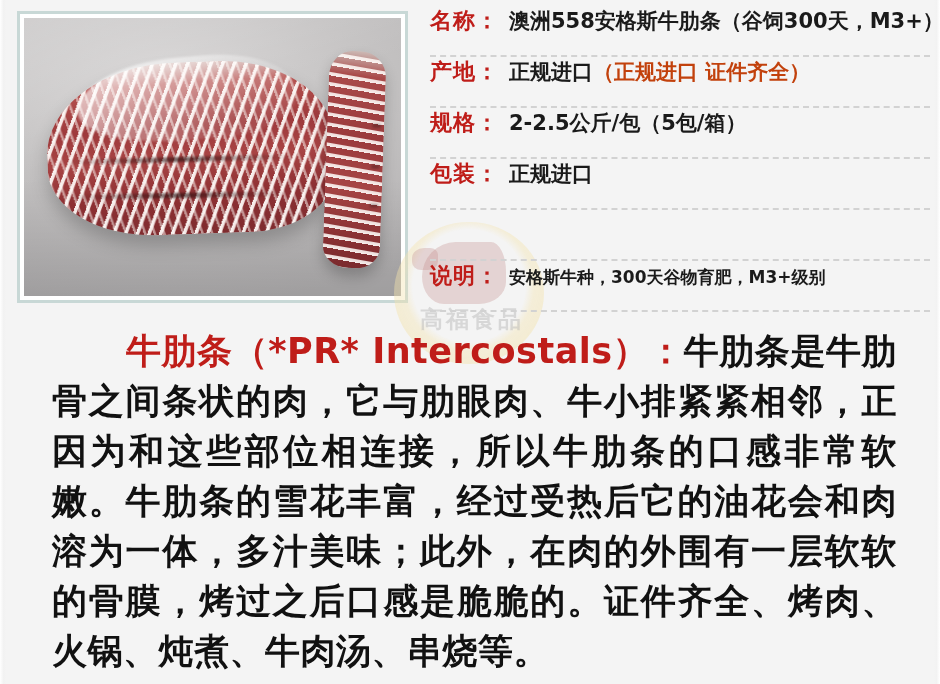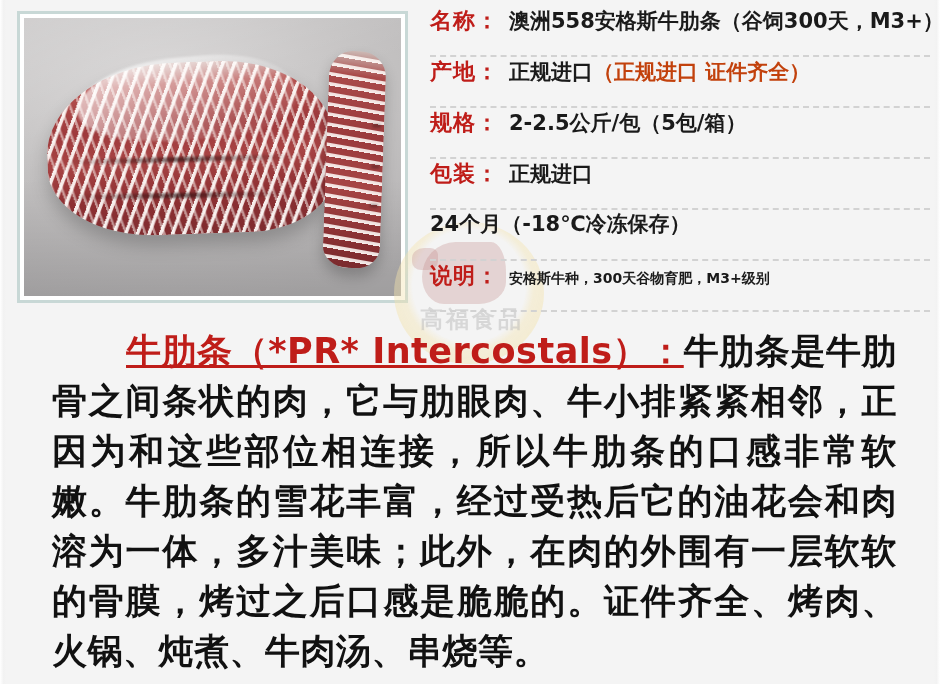--- a/index.html
+++ b/index.html
@@ -161,21 +161,21 @@
     letter-spacing: 1px;
     flex: 0 0 auto;
     padding-right: 10px;
   }
   .spec-value {
     color: #1a1a1a;
     font-size: 21px;
     font-weight: bold;
     flex: 0 0 auto;
   }
-  .spec-value-sm { font-size: 14px; }
+  .spec-value-sm { font-size: 17px; }
   .spec-extra { color: #c2410c; font-weight: bold; }
 
   
   .watermark {
     position: absolute;
     left: 388px;
     top: 222px;
     width: 168px;
     height: 148px;
     pointer-events: none;
@@ -228,21 +228,20 @@
     font-size: 35px;
     font-weight: bold;
     line-height: 50px;
     color: #111111;
     letter-spacing: 0.5px;
     text-align: justify;
   }
   .desc-head {
     color: #bf1d19;
     margin-left: 74px;
-    text-decoration: underline;
   }
 </style>
 </head>
 <body>
 
 <div id="page">
 
   <div class="edge-strip"></div>
   <div class="edge-strip-right"></div>
 
@@ -284,21 +283,20 @@
       <span class="spec-label">规格：</span>
       <span class="spec-value">2-2.5公斤/包（5包/箱）</span>
     </div>
 
     <div class="spec-row">
       <span class="spec-label">包装：</span>
       <span class="spec-value">正规进口</span>
     </div>
 
     <div class="spec-row">
-      <span class="spec-value">24个月（-18℃冷冻保存）</span>
     </div>
 
     <div class="spec-row">
       <span class="spec-label">说明：</span>
       <span class="spec-value spec-value-sm">安格斯牛种，300天谷物育肥，M3+级别</span>
     </div>
 
   </div>
 
   <div class="desc">

